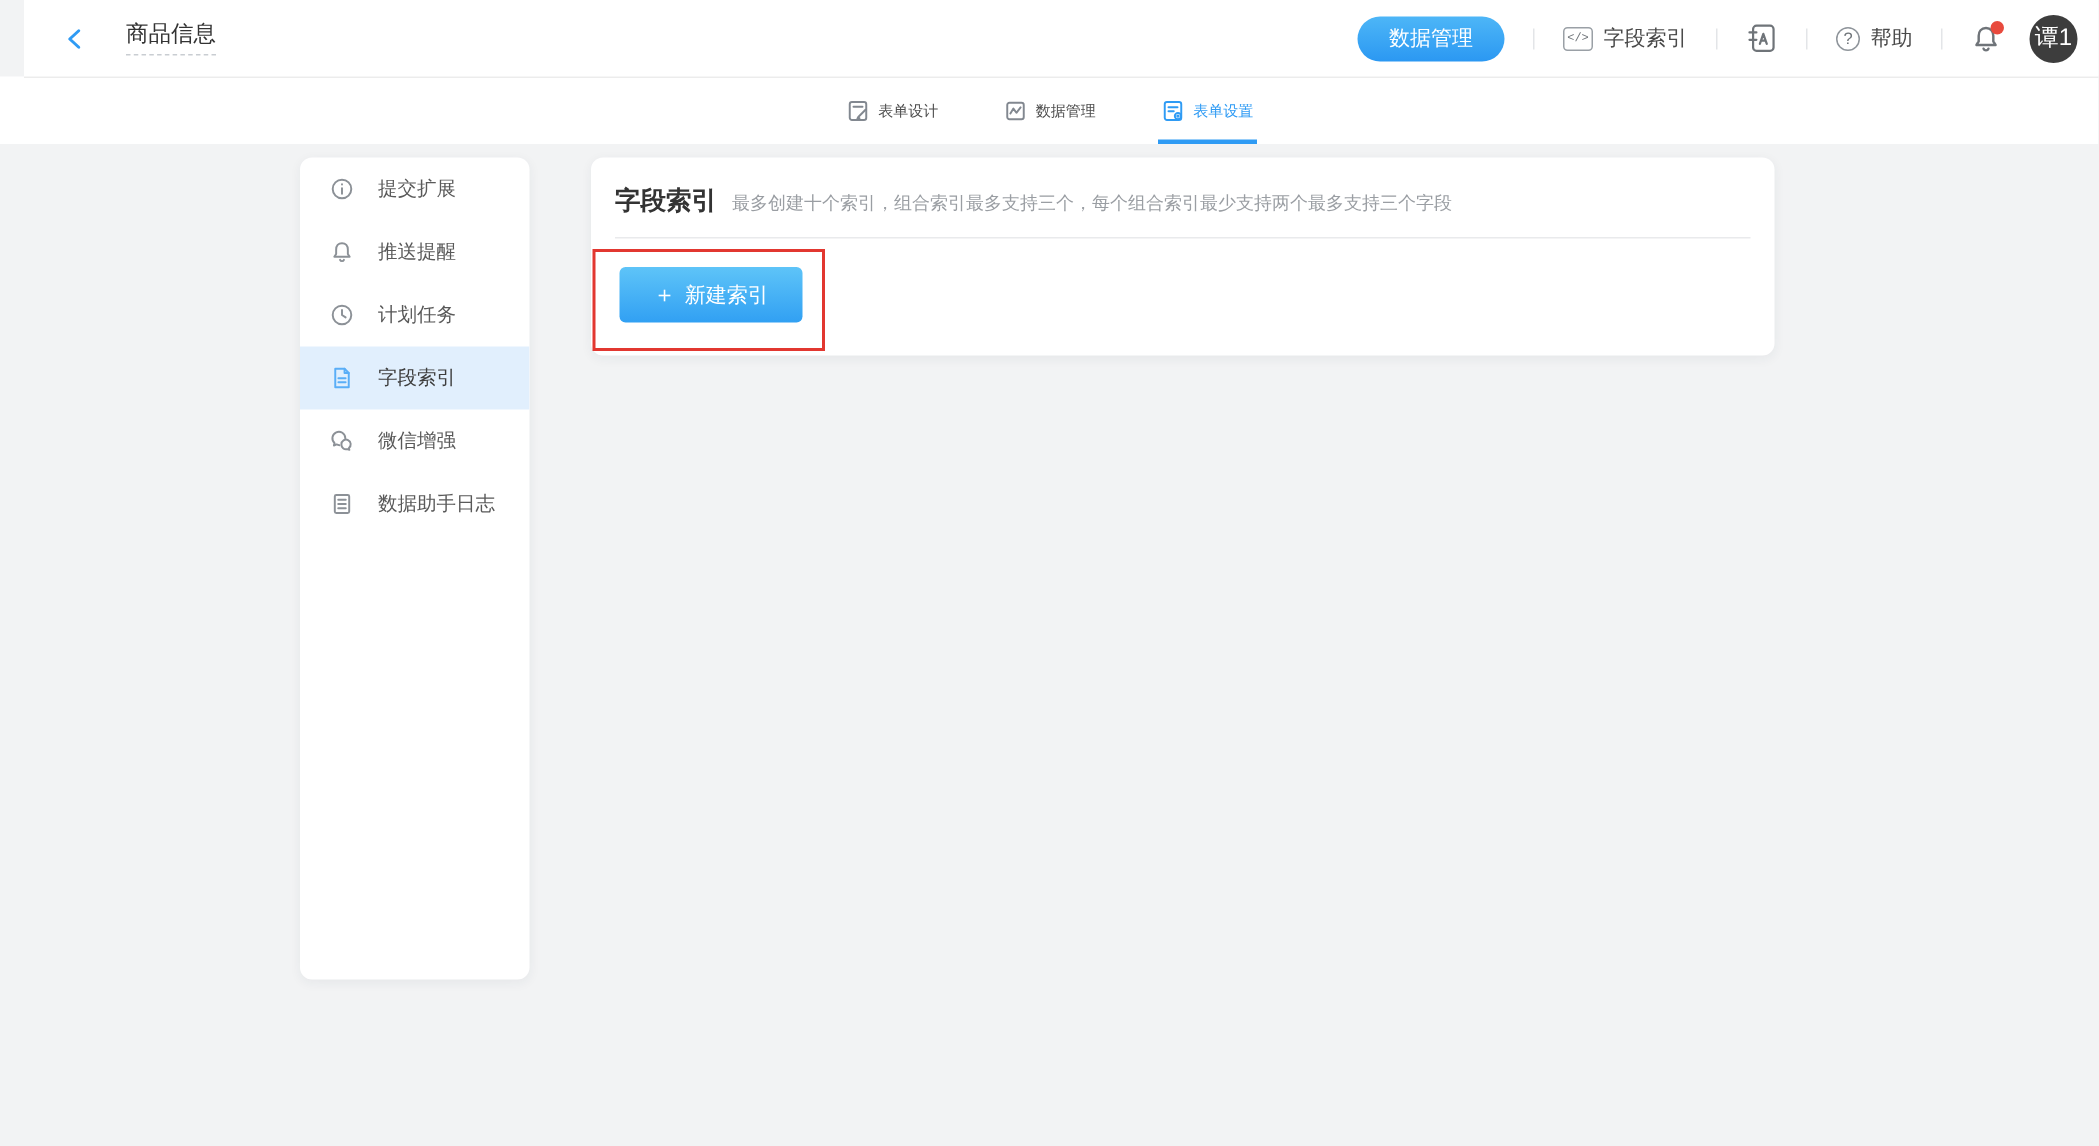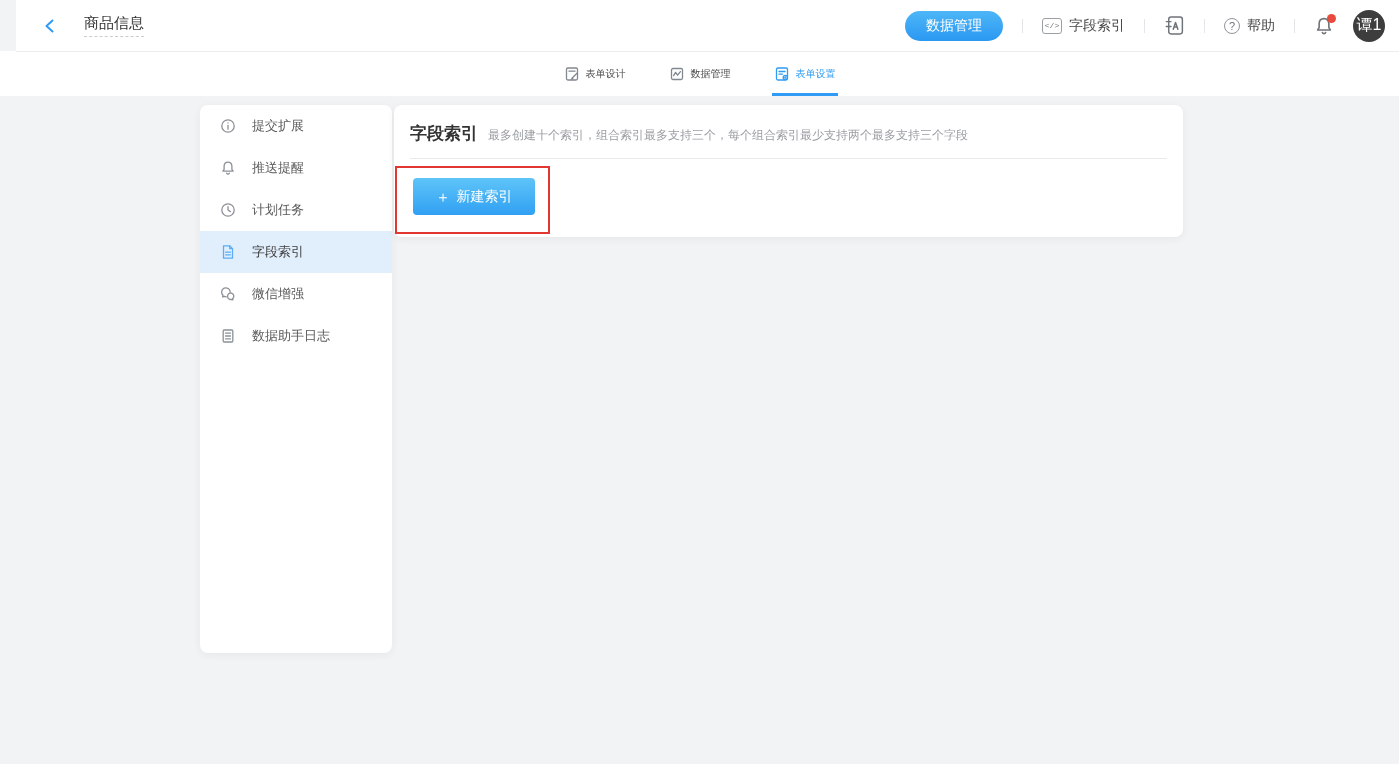--- a/index.html
+++ b/index.html
@@ -60,21 +60,21 @@
   .tab.active .t-icon { color:#2f9bf4; }
   .tab.active::after {
     content:""; position:absolute; left:0; right:0; bottom:0; height:3px; background:#2f9bf4;
   }
   
   .content { position:absolute; top:96px; left:0; width:1399px; height:668px; background:#f2f3f4; }
   .card {
     position:absolute; background:#fff; border-radius:8px;
     box-shadow:0 2px 8px rgba(31,45,61,.06);
   }
-  .sidebar-card { left:200px; top:9px; width:192px; height:548px; overflow:hidden; }
+  .sidebar-card { left:200px; top:9px; width:153px; height:548px; overflow:hidden; }
   .side-item {
     height:42px; display:flex; align-items:center; padding-left:20px; gap:16px;
     font-size:13px; color:#595959; cursor:pointer;
   }
   .side-item .s-icon { color:#8c9197; display:flex; }
   .side-item.active { background:#e1effd; color:#3d3d3d; }
   .side-item.active .s-icon { color:#5aaef7; }
   
   .main-card { left:394px; top:9px; width:789px; height:132px; }
   .mc-head { padding:17px 16px 0 16px; display:flex; align-items:baseline; }

